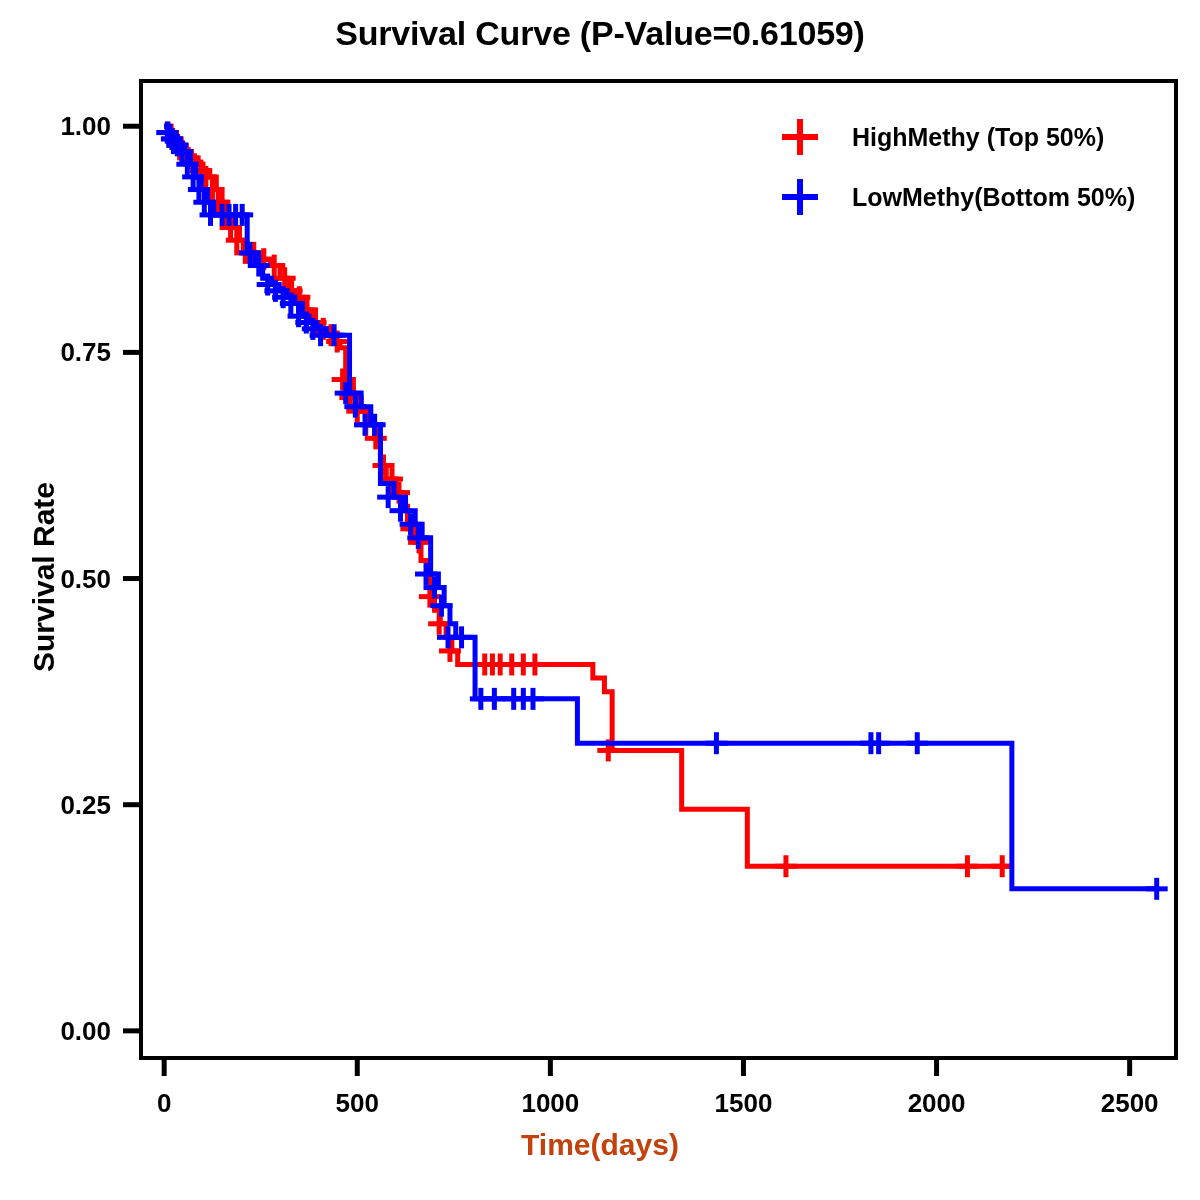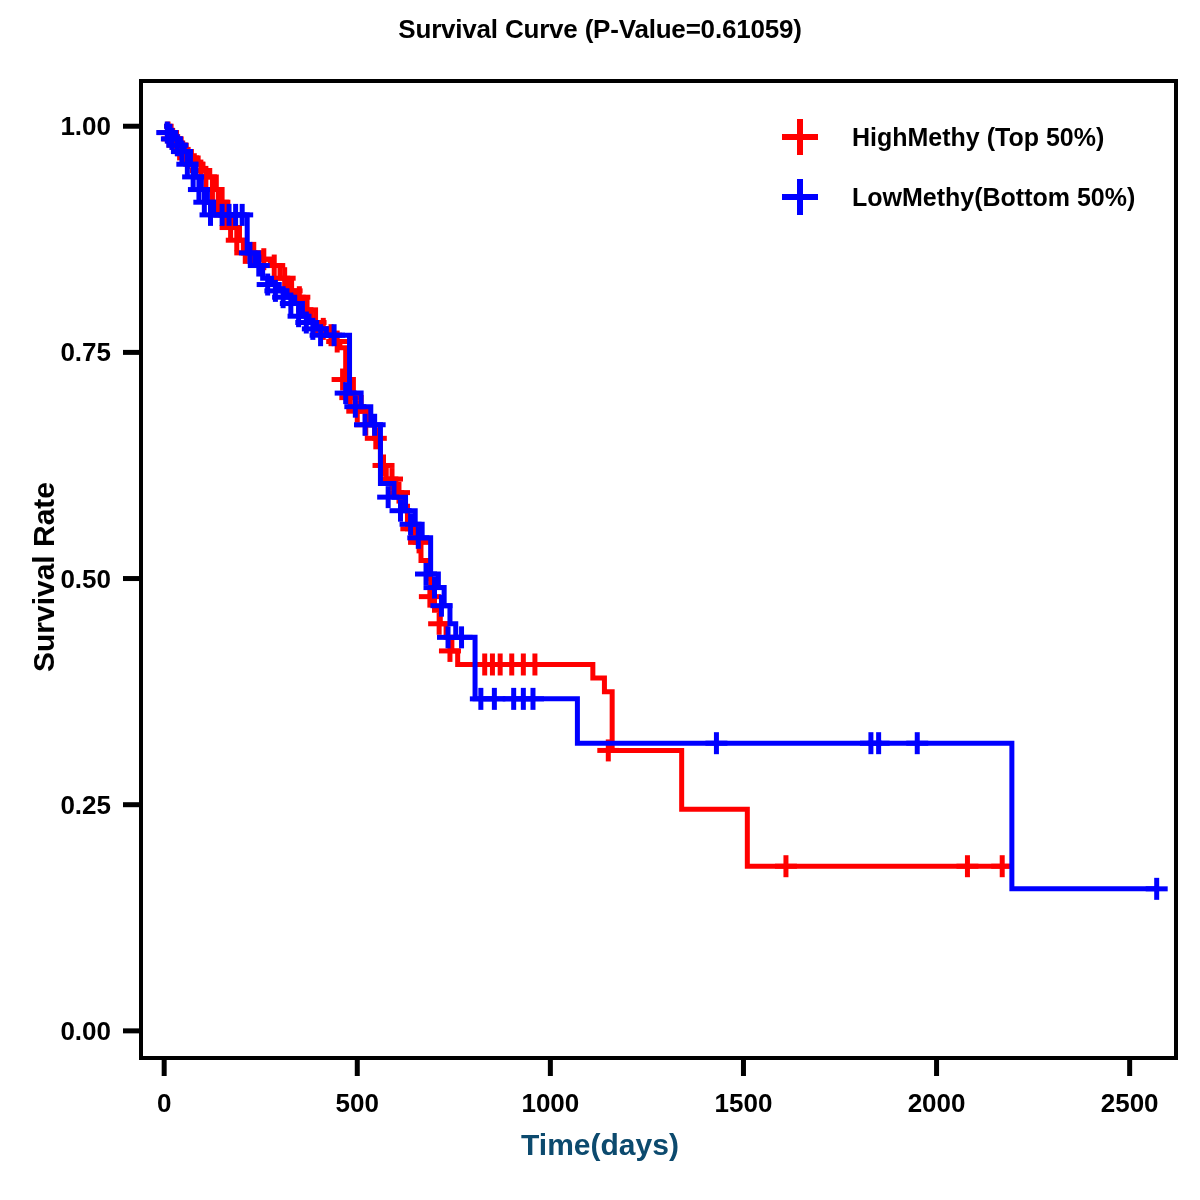--- a/index.html
+++ b/index.html
@@ -18,21 +18,21 @@
     width: 1200px;
     height: 1200px;
     background: #ffffff;
   }
   #chart-title {
     position: absolute;
     left: 0;
     top: 14px;
     width: 1200px;
     text-align: center;
-    font-size: 26px;
+    font-size: 34px;
     font-weight: bold;
     color: #000000;
     letter-spacing: -0.2px;
     font-family: "Liberation Sans", sans-serif;
   }
   #y-axis-label {
     position: absolute;
     left: -236px;
     top: 560px;
     width: 560px;
@@ -45,21 +45,21 @@
     font-family: "Liberation Sans", sans-serif;
   }
   #x-axis-label {
     position: absolute;
     left: 0;
     top: 1128px;
     width: 1200px;
     text-align: center;
     font-size: 30px;
     font-weight: bold;
-    color: #0c4a6e;
+    color: #c2410c;
     font-family: "Liberation Sans", sans-serif;
   }
   #plot-svg {
     position: absolute;
     left: 0;
     top: 0;
   }
   .tick-text {
     font-family: "Liberation Sans", sans-serif;
     font-size: 26px;

